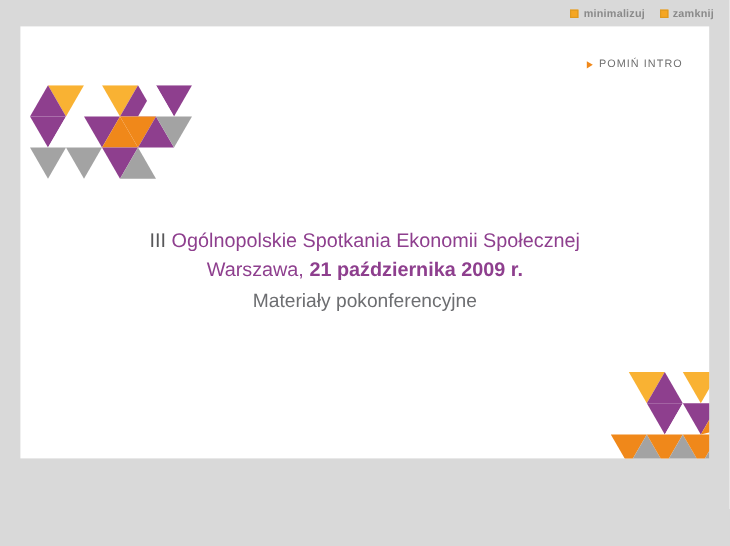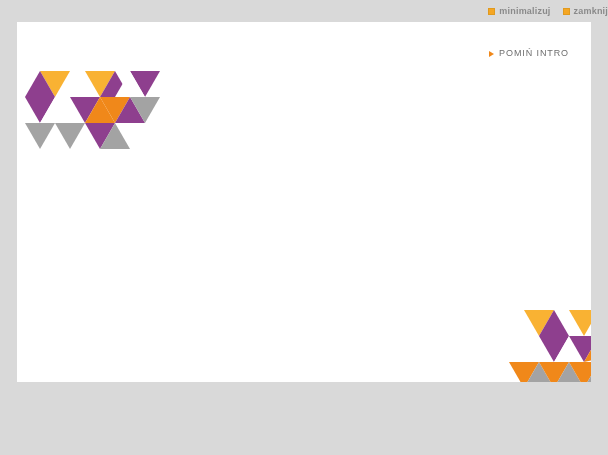--- a/index.html
+++ b/index.html
@@ -19,20 +19,21 @@
   #window-controls {
     position: absolute;
     top: 0;
     left: 0;
     width: 608px;
     height: 22px;
     display: flex;
     justify-content: flex-end;
     align-items: center;
     gap: 12px;
+    padding-right: 13px;
     box-sizing: border-box;
   }
   .win-ctl {
     display: flex;
     align-items: center;
     gap: 4px;
     cursor: pointer;
     user-select: none;
   }
   .sq-icon {
@@ -154,20 +155,29 @@
       <polygon points="110,26 125,52 95,52" fill="#8e3f8e"></polygon>
       <polygon points="110,26 140,26 125,52" fill="#a3a3a3"></polygon>
 
       <polygon points="5,52 35,52 20,78" fill="#a3a3a3"></polygon>
       <polygon points="35,52 65,52 50,78" fill="#a3a3a3"></polygon>
       <polygon points="65,52 95,52 80,78" fill="#8e3f8e"></polygon>
       <polygon points="95,52 110,78 80,78" fill="#a3a3a3"></polygon>
     </svg>
   </div>
 
+  <div id="title-block">
+    <div class="title-line" id="line-1">
+      <span class="t-gray">III </span><span class="t-purple">Ogólnopolskie Spotkania Ekonomii Społecznej</span>
+    </div>
+    <div class="title-line" id="line-2">
+      <span class="t-purple">Warszawa, </span><span class="t-purple-bold">21 października 2009 r.</span>
+    </div>
+    <div class="title-line t-gray-light" id="line-3">Materiały pokonferencyjne</div>
+  </div>
 
   <div class="tri-cluster" id="deco-bottom-right">
     <svg width="106" height="104" viewBox="0 0 106 104" xmlns="http://www.w3.org/2000/svg">
 
       <polygon points="19,0 49,0 34,26" fill="#f9b233"></polygon>
       <polygon points="49,0 64,26 34,26" fill="#8e3f8e"></polygon>
       <polygon points="64,0 94,0 79,26" fill="#f9b233"></polygon>
 
       <polygon points="34,26 64,26 49,52" fill="#8e3f8e"></polygon>
       <polygon points="64,26 79,52 49,52" fill="#ffffff"></polygon>

